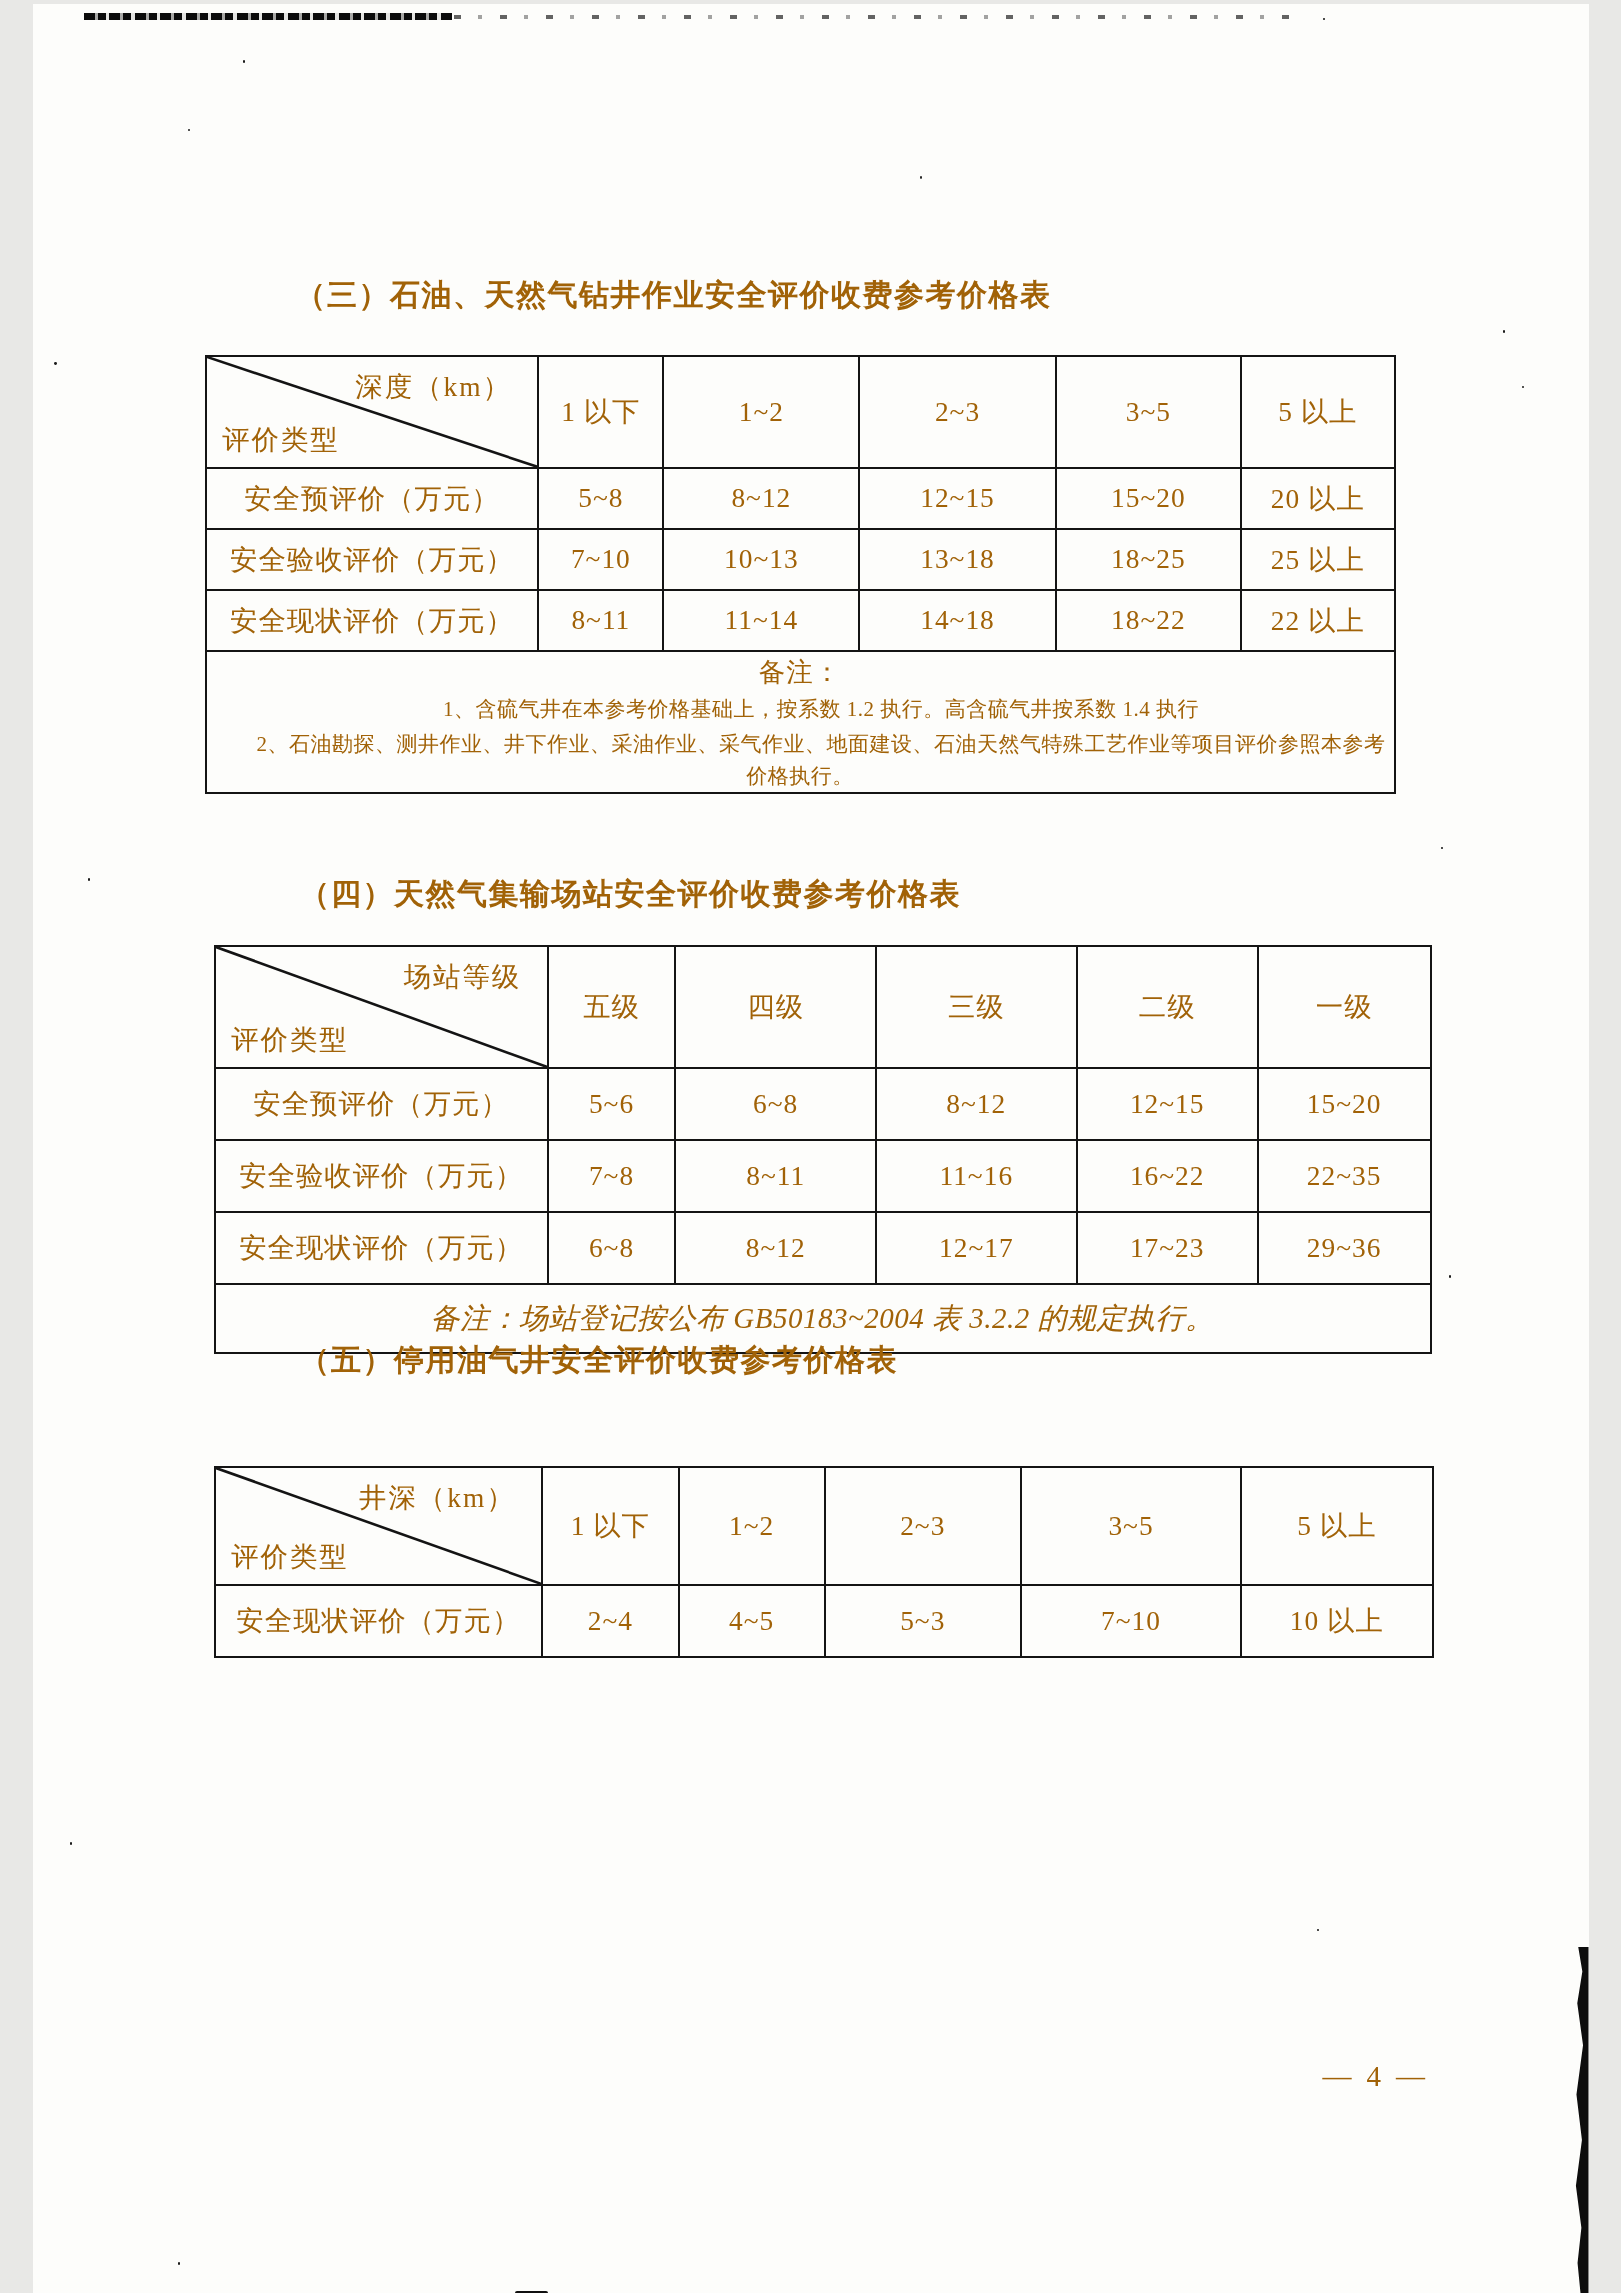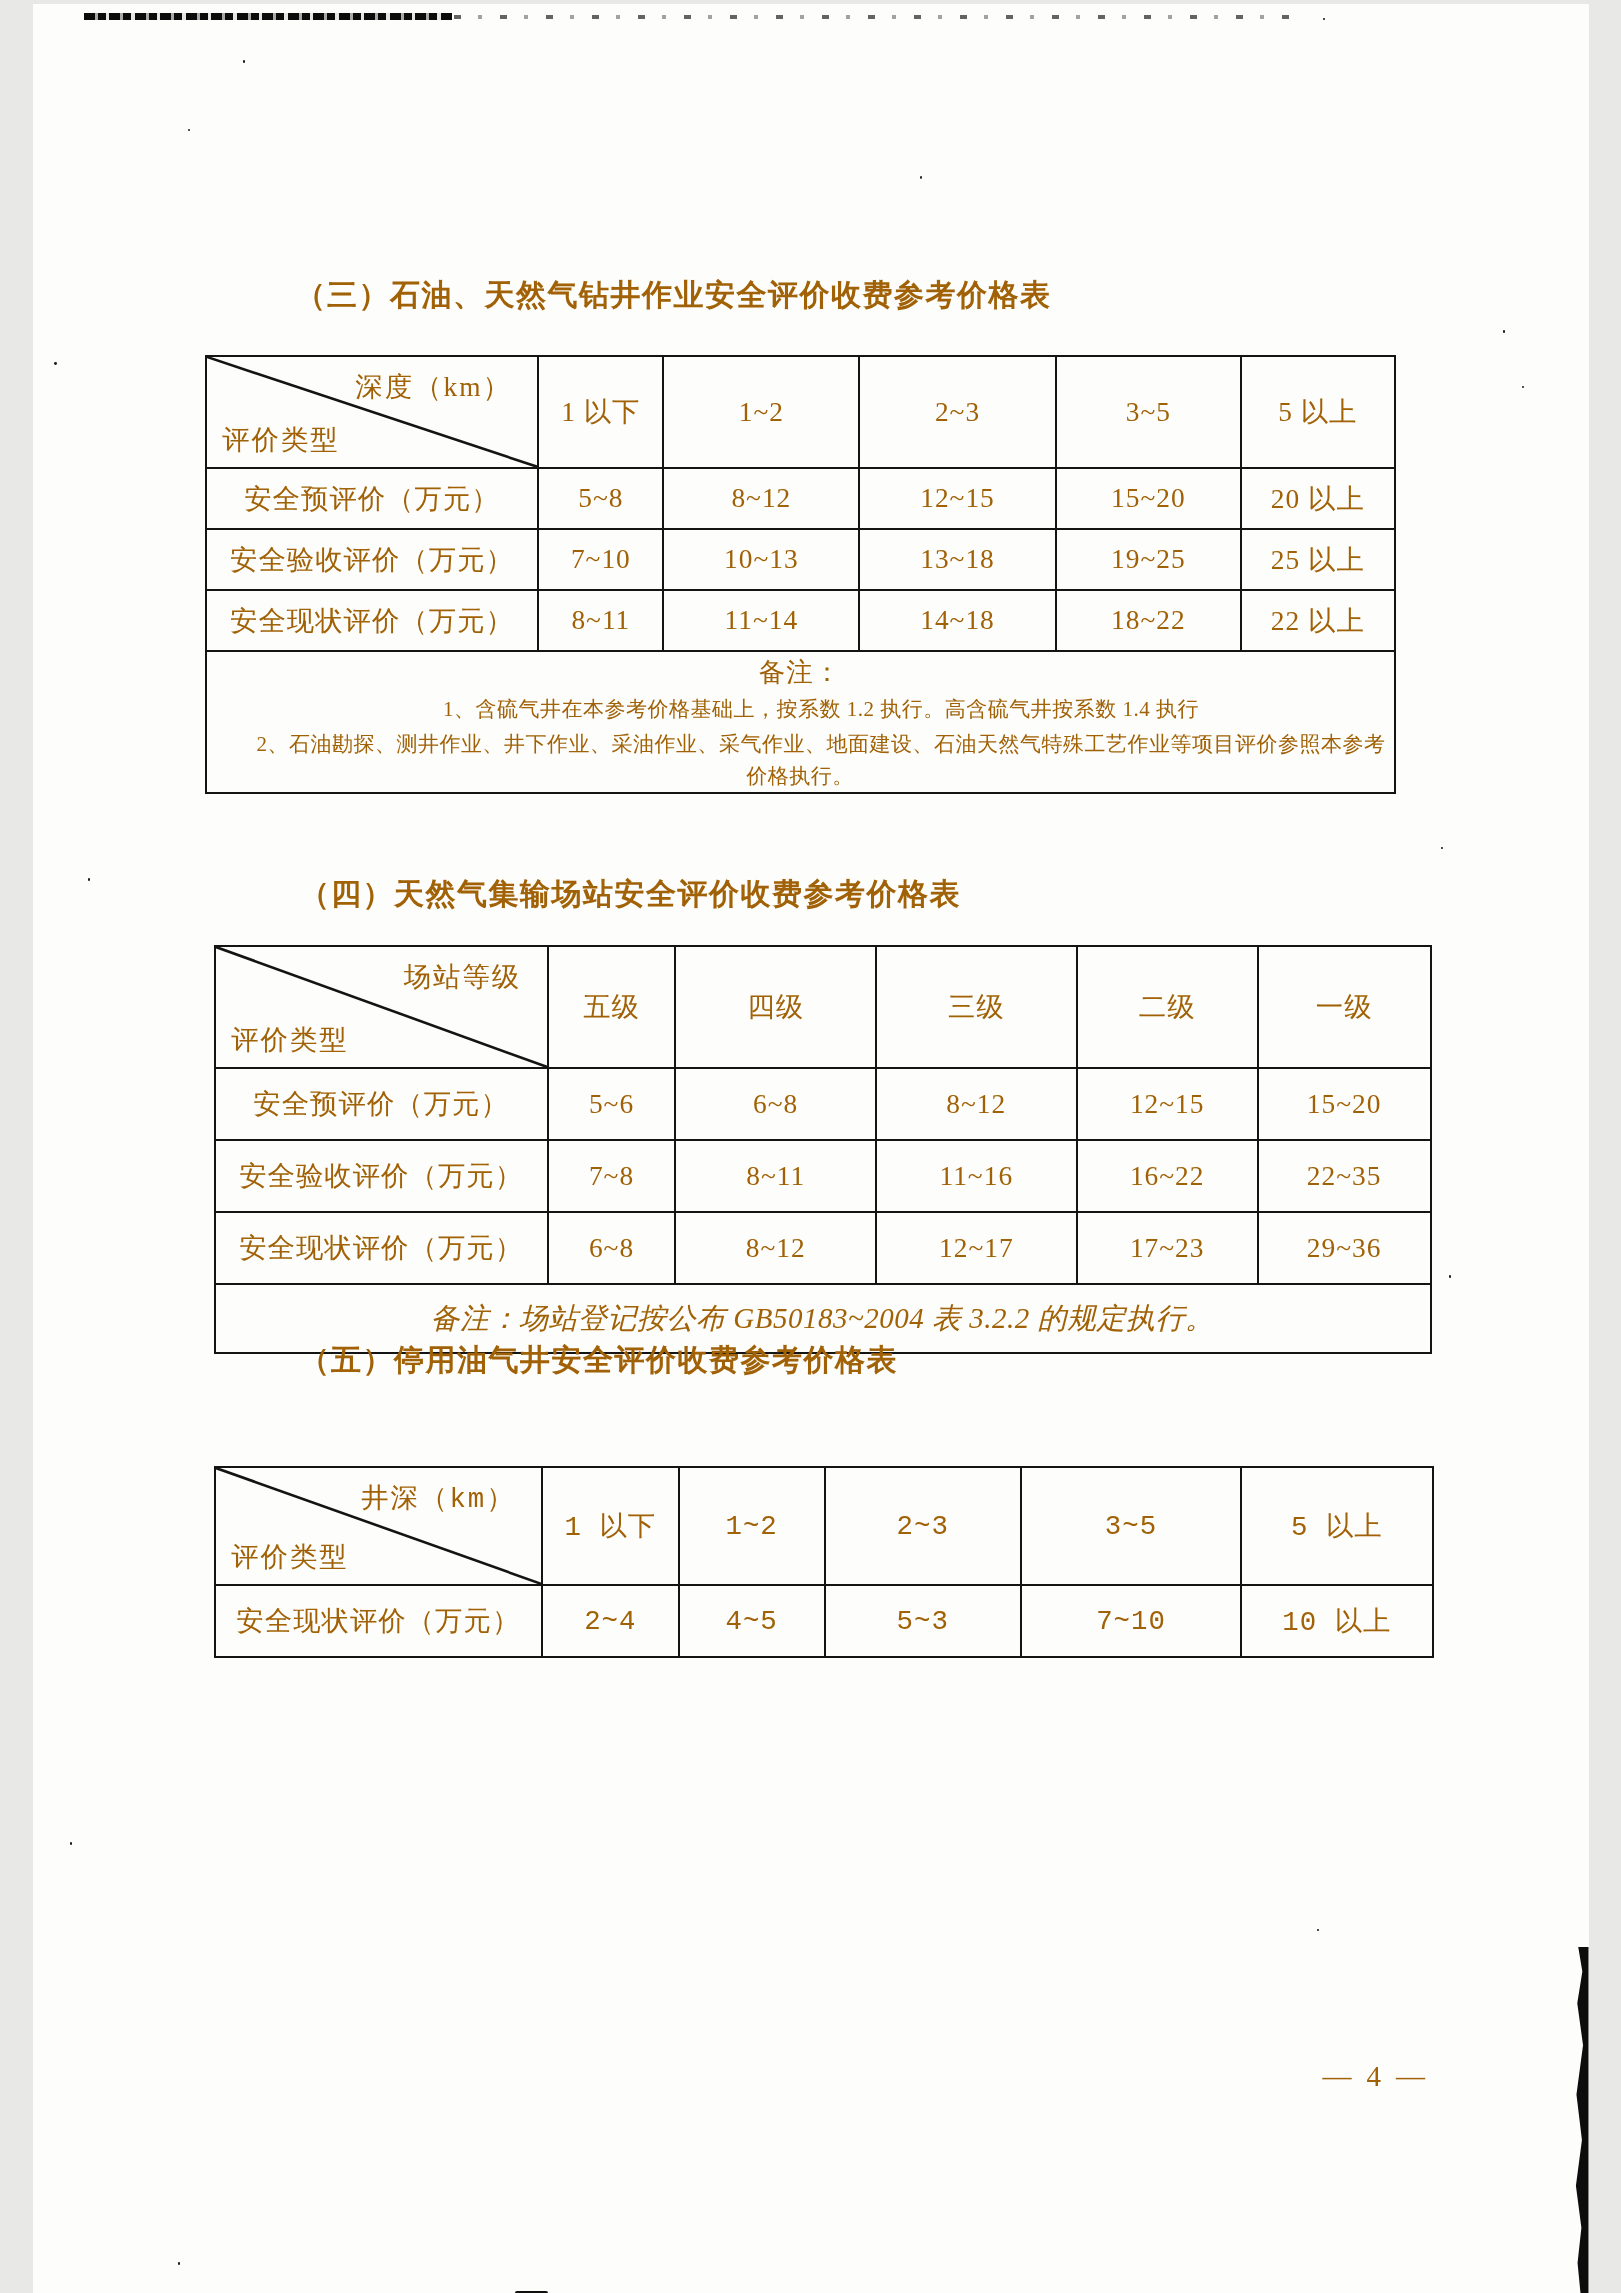--- a/index.html
+++ b/index.html
@@ -105,21 +105,21 @@
         <td>8~12</td>
         <td>12~15</td>
         <td>15~20</td>
         <td>20 以上</td>
       </tr>
       <tr style="height:61px;">
         <td class="rlabel">安全验收评价（万元）</td>
         <td>7~10</td>
         <td>10~13</td>
         <td>13~18</td>
-        <td>19~25</td>
+        <td>18~25</td>
         <td>25 以上</td>
       </tr>
       <tr style="height:61px;">
         <td class="rlabel">安全现状评价（万元）</td>
         <td>8~11</td>
         <td>11~14</td>
         <td>14~18</td>
         <td>18~22</td>
         <td>22 以上</td>
       </tr>
@@ -189,21 +189,21 @@
         <td class="notes-cell" colspan="6">
           <p class="note-single">备注：场站登记按公布 GB50183~2004 表 3.2.2 的规定执行。</p>
         </td>
       </tr>
       </tbody>
     </table>
   </div>
 
   <h2 class="sec-title" style="left:267px; top:1336px;text-align:center;">（五）停用油气井安全评价收费参考价格表</h2>
 
-  <div class="tbl-wrap" style="left:181px; top:1462px; width:1220px;font-family:Liberation Mono, monospace;">
+  <div class="tbl-wrap" style="left:181px; top:1462px; width:1220px;">
     <table class="fee">
       <colgroup>
         <col style="width:26.9%">
           <col style="width:11.2%">
           <col style="width:12.0%">
         <col style="width:16.1%">
           <col style="width:18.1%">
           <col style="width:15.7%">
       </colgroup>
       <tbody>

